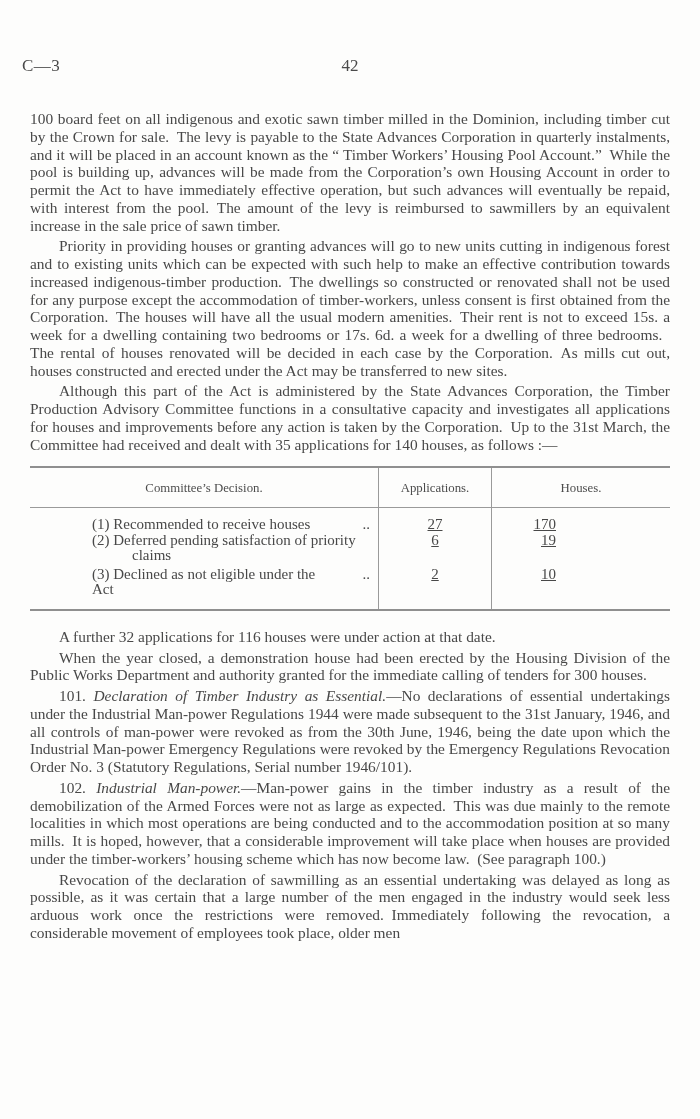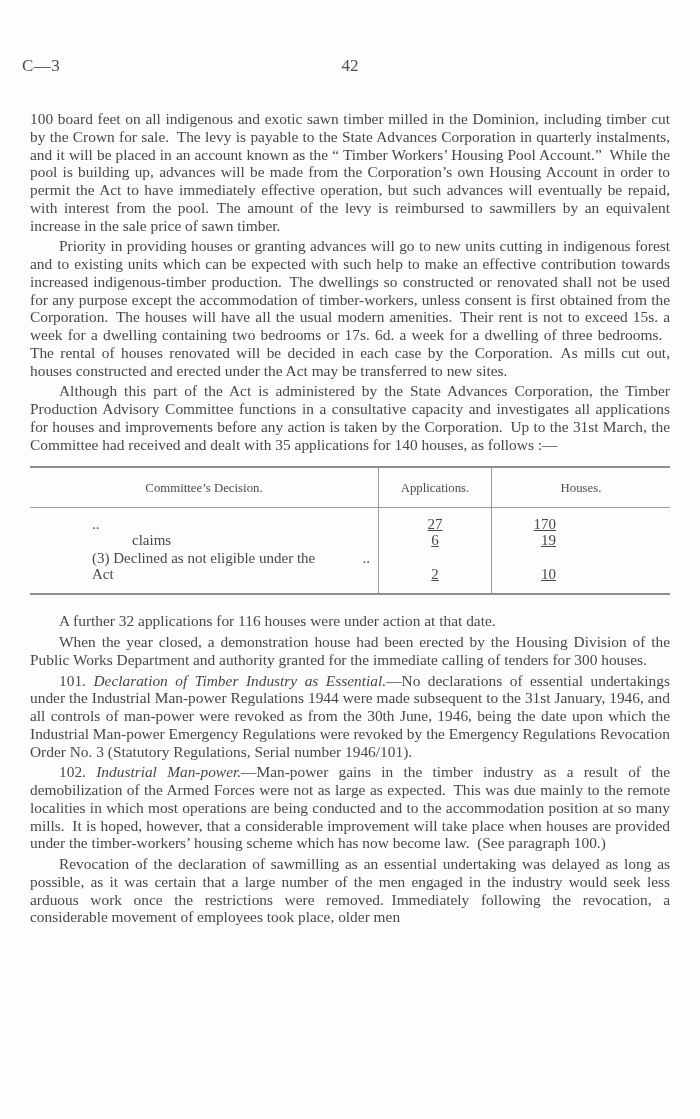--- a/index.html
+++ b/index.html
@@ -88,21 +88,25 @@
 
     <p class="para">Although this part of the Act is administered by the State Advances Corporation, the Timber Production Advisory Committee functions in a consultative capacity and investigates all applications for houses and improvements before any action is taken by the Corporation. Up to the 31st March, the Committee had received and dealt with 35 applications for 140 houses, as follows :—</p>
 
     <section class="decision-table">
       <div class="th">Committee’s Decision.</div>
       <div class="th vline">Applications.</div>
       <div class="th vline">Houses.</div>
 
       <div class="td decision">
         <div class="dline">
+          <span>(1) Recommended to receive houses</span>
           <span class="leader">..</span>
+        </div>
+        <div class="dline">
+          <span>(2) Deferred pending satisfaction of priority</span>
         </div>
         <div class="dline cont">
           <span>claims</span>
         </div>
         <div class="dline row3">
           <span>(3) Declined as not eligible under the Act</span>
           <span class="leader">..</span>
         </div>
       </div>
 

